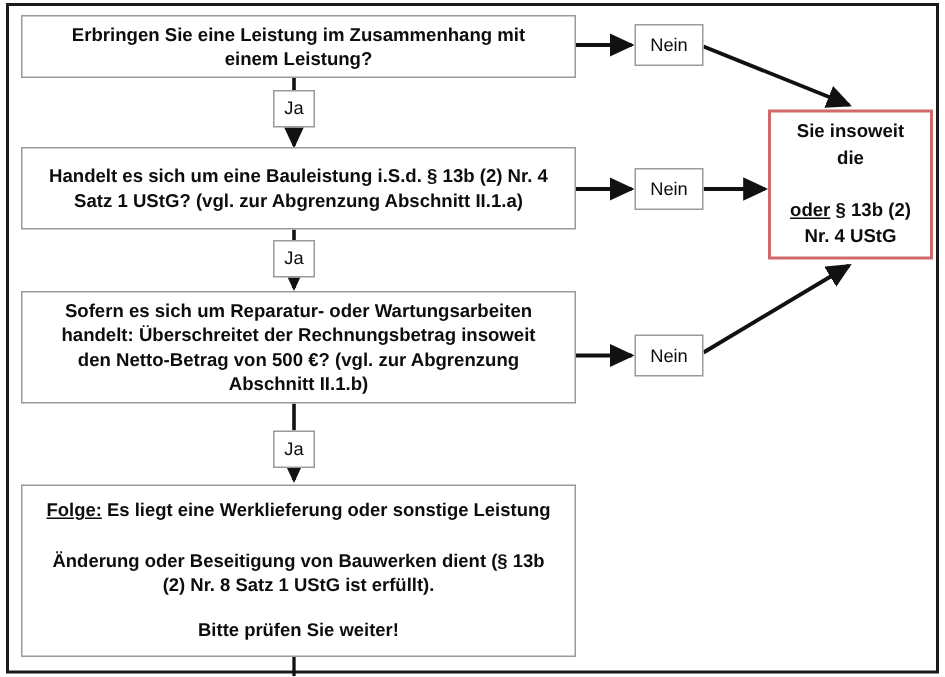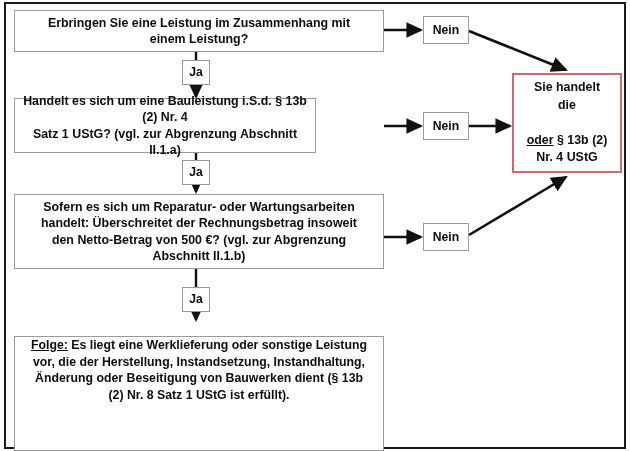--- a/index.html
+++ b/index.html
@@ -42,21 +42,21 @@
     width: 100%;
     padding: 0 8px;
     box-sizing: border-box;
   }
   .question {
     font-size: 12.4px;
     font-weight: 600;
   }
   .decision {
     font-size: 12.2px;
-    font-weight: 700;
+    font-weight: 400;
   }
   .result {
     border: 2px solid #d06a6a;
     font-size: 12.4px;
     font-weight: 600;
     line-height: 1.42;
   }
   .outcome {
     font-size: 12.3px;
     font-weight: 600;
@@ -126,21 +126,21 @@
   </div>
 
   <div class="node decision" style="left:182px; top:60px; width:28px; height:25px;">
     <span class="txt" style="padding:0;">Ja</span>
   </div>
 
   <div class="node decision" style="left:423px; top:16px; width:46px; height:28px;">
     <span class="txt" style="padding:0;">Nein</span>
   </div>
 
-  <div class="node question" style="left:14px; top:98px; width:302px; height:55px;">
+  <div class="node question" style="left:14px; top:98px; width:370px; height:55px;">
     <span class="txt">
       <span>Handelt es sich um eine Bauleistung i.S.d. § 13b (2) Nr. 4</span><br>
       <span>Satz 1 UStG? (vgl. zur Abgrenzung Abschnitt II.1.a)</span>
     </span>
   </div>
 
   <div class="node decision" style="left:182px; top:160px; width:28px; height:25px;">
     <span class="txt" style="padding:0;">Ja</span>
   </div>
 
@@ -160,30 +160,31 @@
   <div class="node decision" style="left:182px; top:287px; width:28px; height:25px;">
     <span class="txt" style="padding:0;">Ja</span>
   </div>
 
   <div class="node decision" style="left:423px; top:223px; width:46px; height:28px;">
     <span class="txt" style="padding:0;">Nein</span>
   </div>
 
   <div class="node result" style="left:512px; top:73px; width:110px; height:100px;">
     <span class="txt" style="padding:0 4px;">
-      <span>Sie handelt</span><br>
+      <span>Sie insoweit</span><br>
       <span>die</span><br>
       <br>
       <b class="kein">oder</b><span> § 13b (2)</span><br>
       <span>Nr. 4 UStG</span>
     </span>
   </div>
 
-  <div class="node outcome" style="left:14px; top:336px; width:370px; height:115px;justify-content:space-between;">
+  <div class="node outcome" style="left:14px; top:323px; width:370px; height:115px;">
     <span class="para">
       <u class="ul">Folge:</u><span> Es liegt eine Werklieferung oder sonstige Leistung</span><br>
-      <span>vor, die der Herstellung, Instandsetzung, Instandhaltung,</span><br>
+      <br>
       <span>Änderung oder Beseitigung von Bauwerken dient (§ 13b</span><br>
       <span>(2) Nr. 8 Satz 1 UStG ist erfüllt).</span>
     </span>
+    <span class="bold-line">Bitte prüfen Sie weiter!</span>
   </div>
 
 </div>
 
 </body></html>

